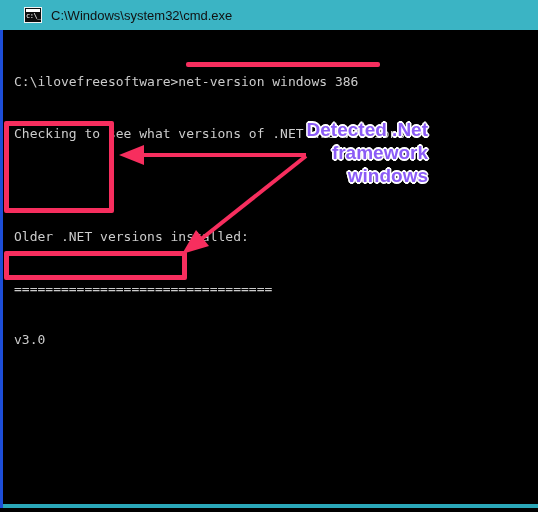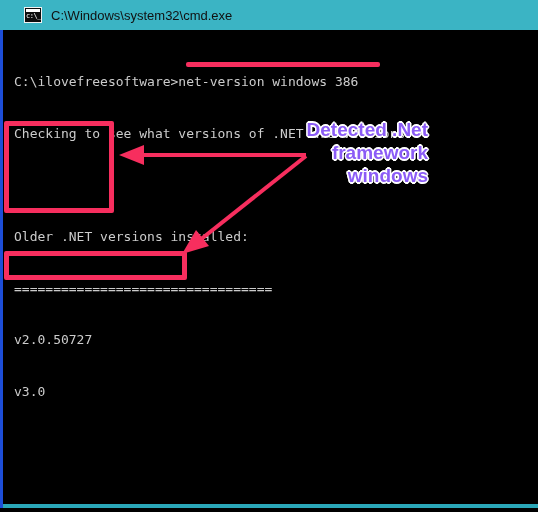--- a/index.html
+++ b/index.html
@@ -155,21 +155,20 @@
     <div id="title-text">C:\Windows\system32\cmd.exe</div>
   </div>
 
   <div id="console">
     <div id="console-text">
       <div class="line">C:\ilovefreesoftware&gt;net-version windows 386</div>
       <div class="line">Checking to see what versions of .NET are versions...</div>
       <div class="blank"></div>
       <div class="line">Older .NET versions installed:</div>
       <div class="line">=================================</div>
-      <div class="line">v2.0.50727</div>
       <div class="line">v3.0</div>
       
       
       
       
       
       
       
       
       

